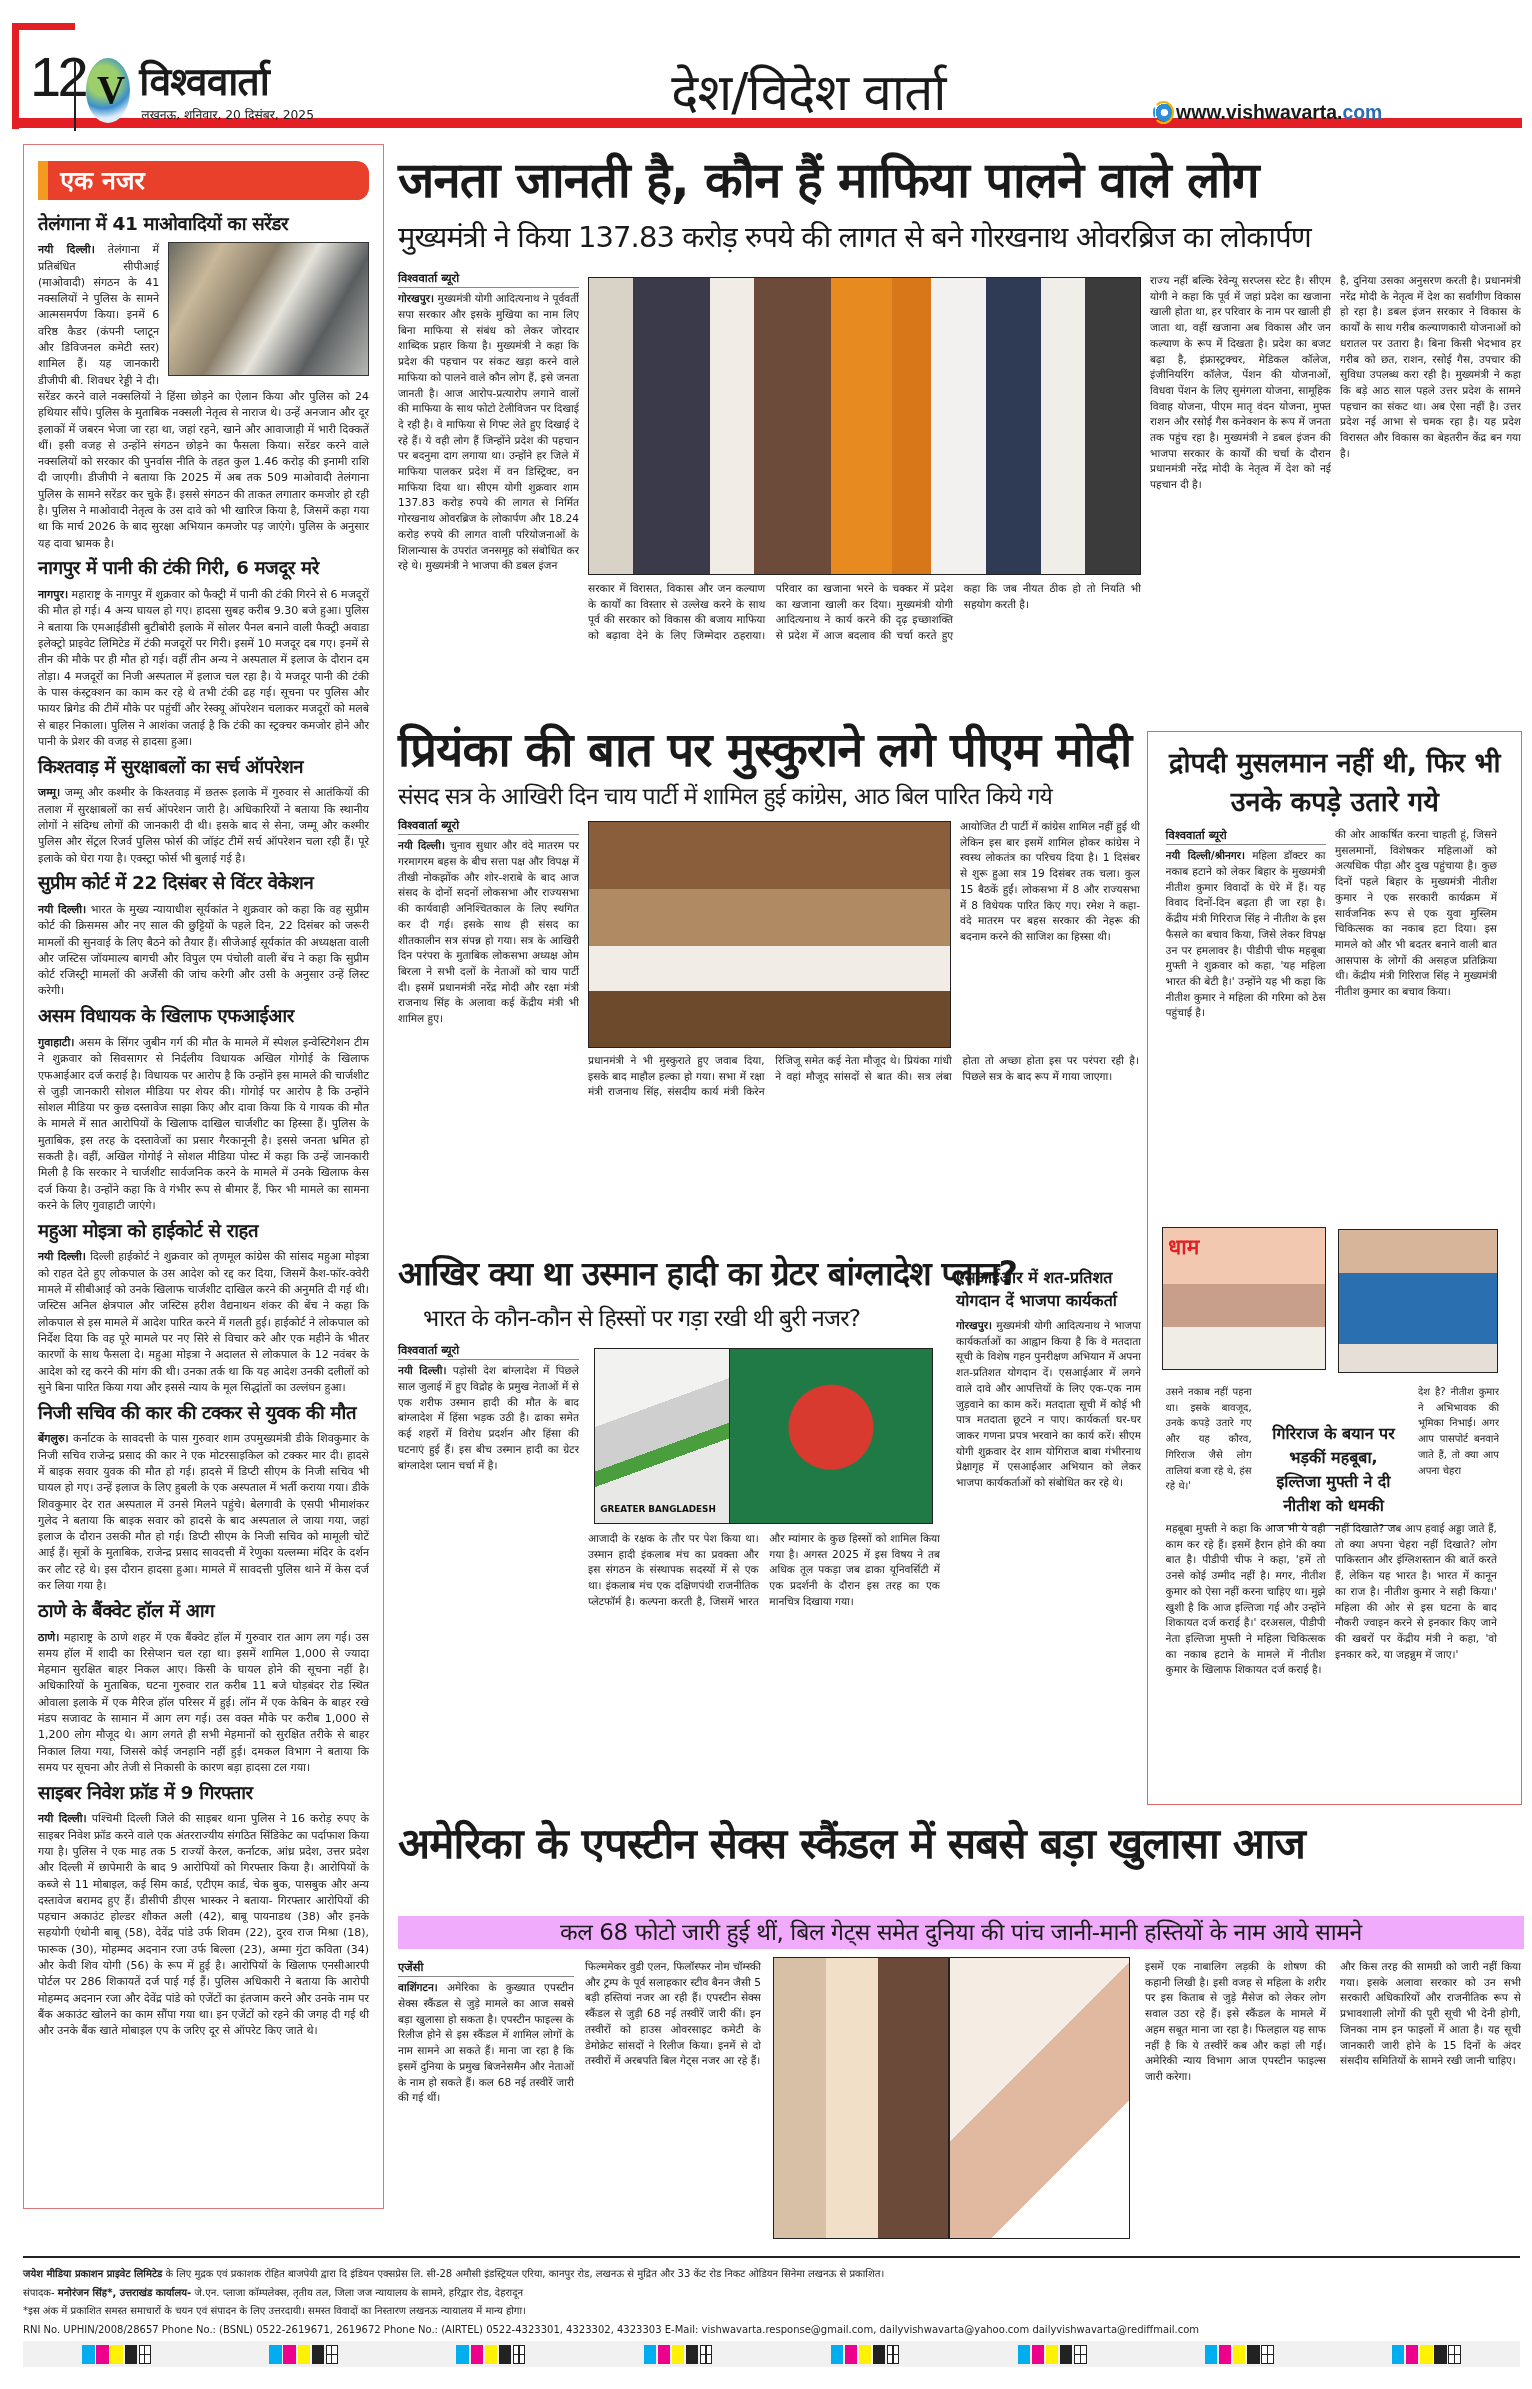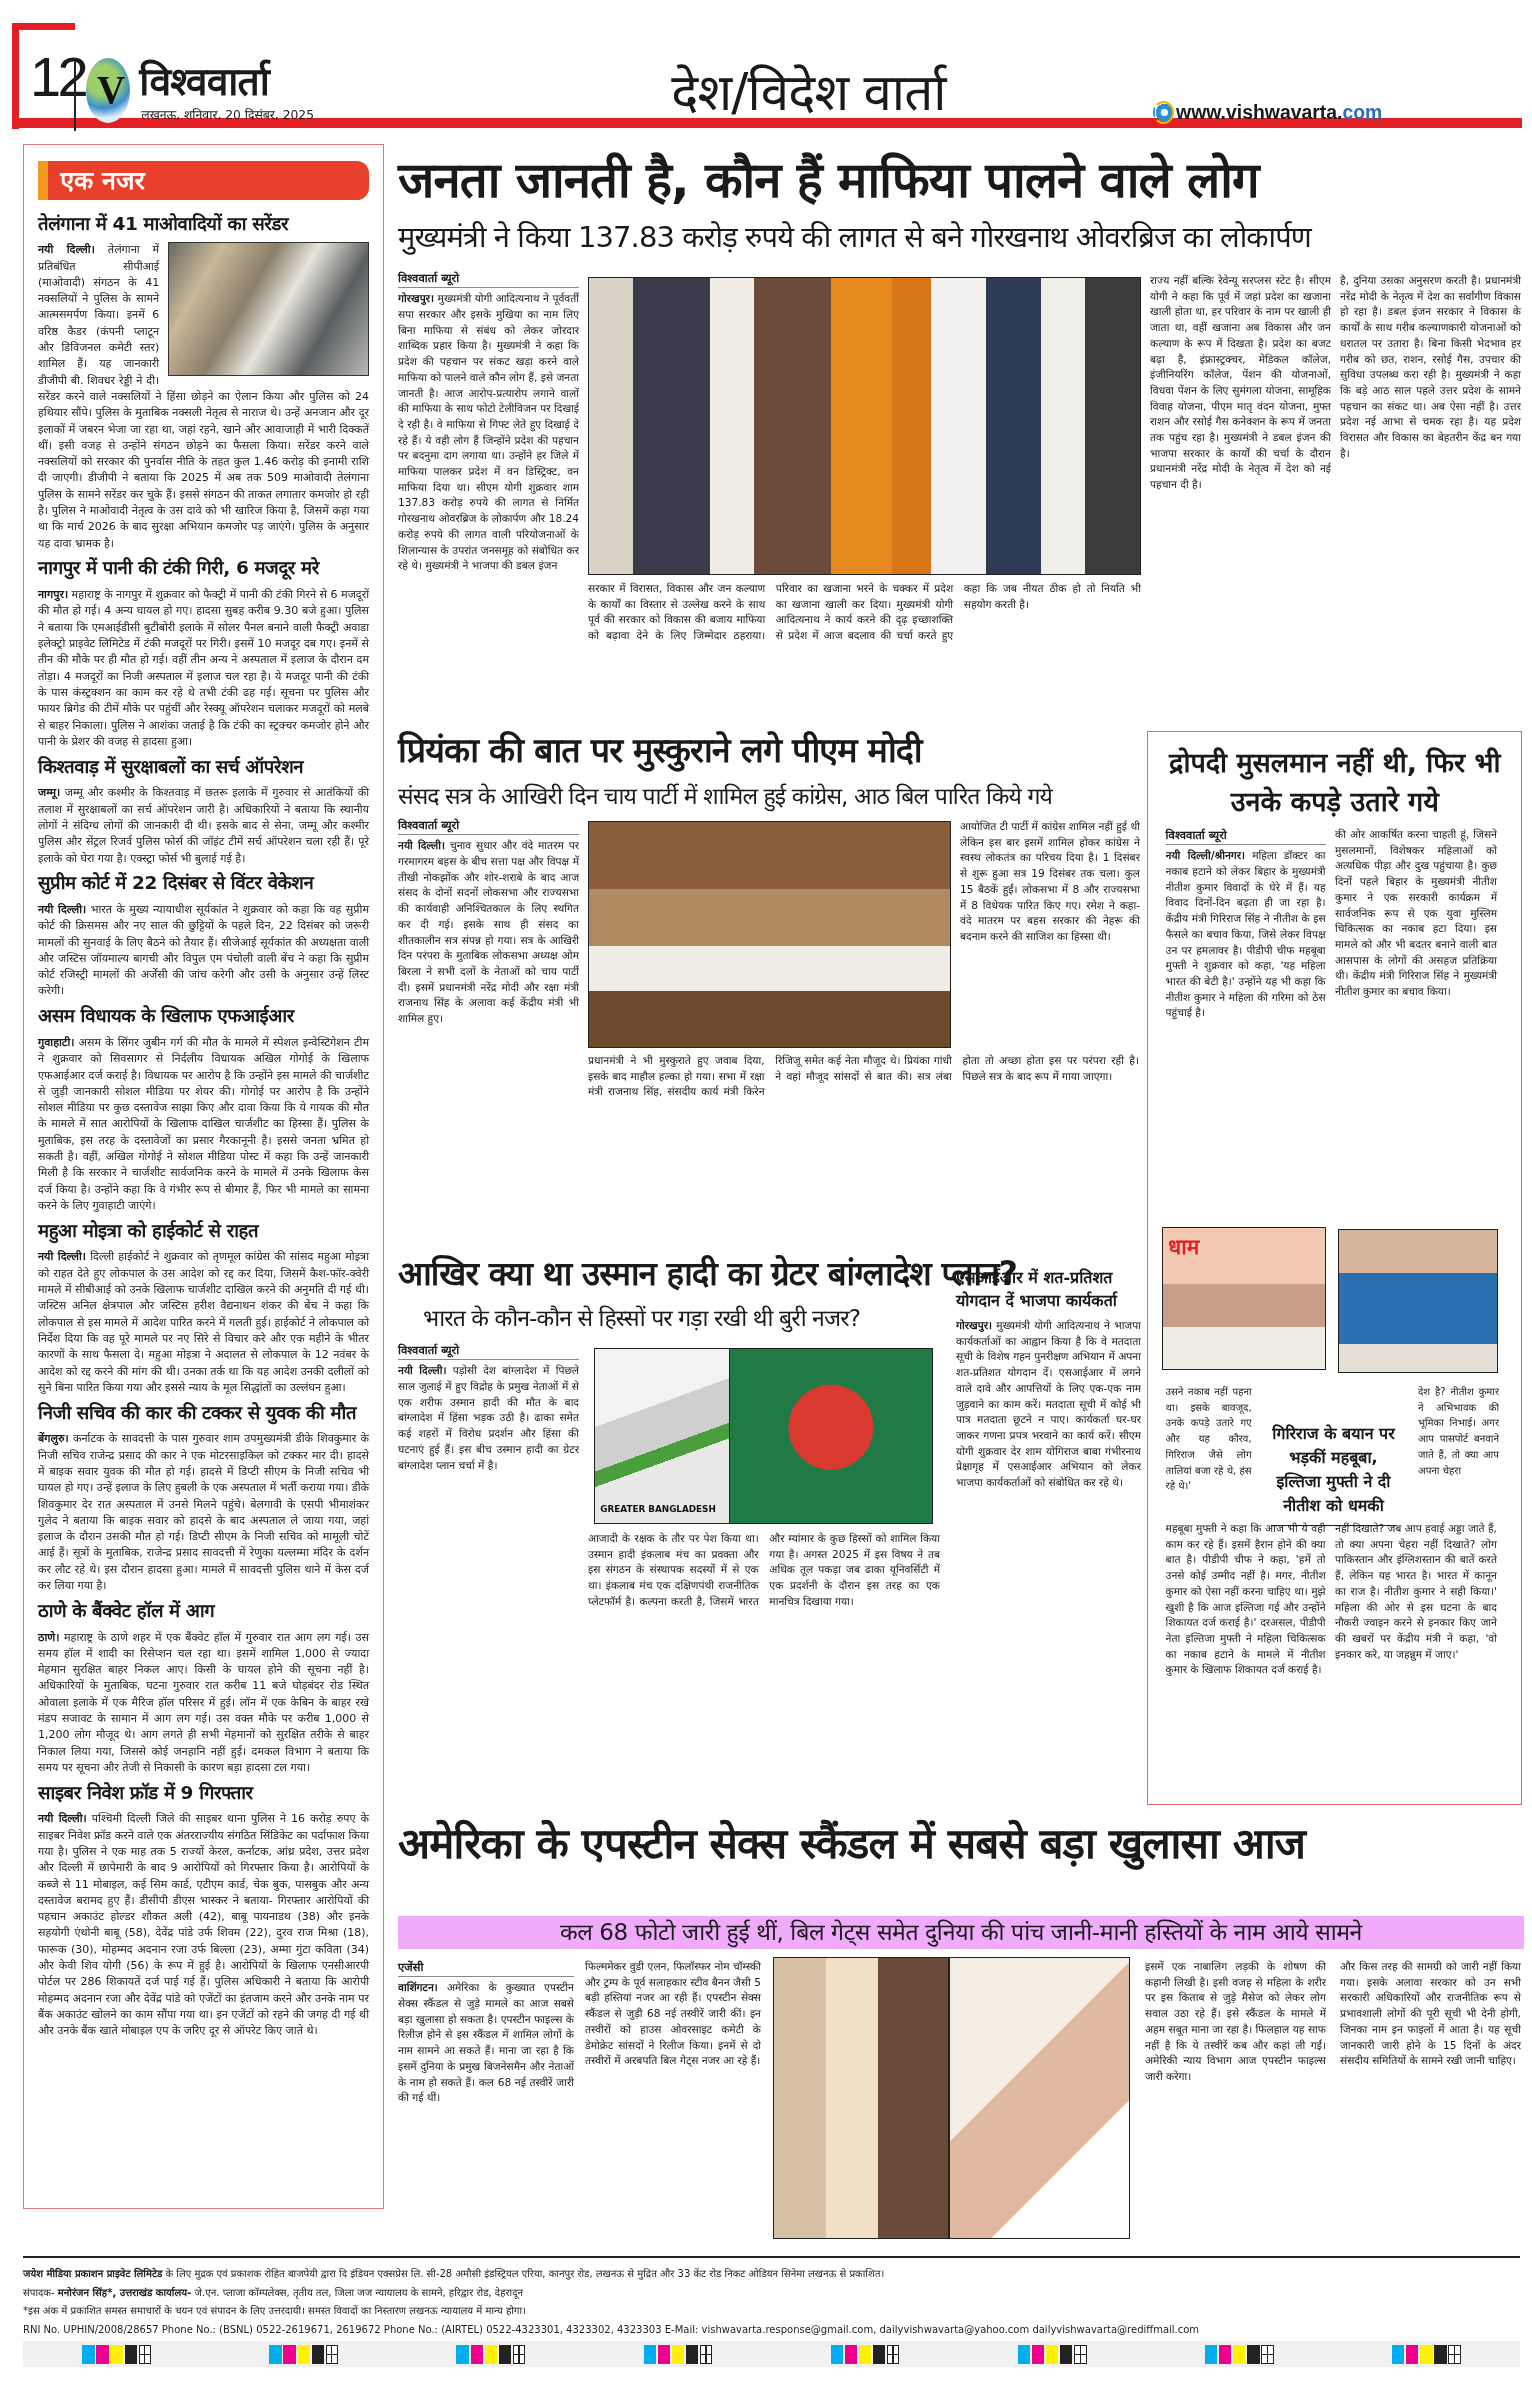--- a/index.html
+++ b/index.html
@@ -131,21 +131,21 @@
     <div class="byline">विश्ववार्ता ब्यूरो</div>
     <div class="col-text" style="height:436px;"><b>गोरखपुर।</b> <span>मुख्यमंत्री योगी आदित्यनाथ ने पूर्ववर्ती सपा सरकार और इसके मुखिया का नाम लिए बिना माफिया से संबंध को लेकर जोरदार शाब्दिक प्रहार किया है। मुख्यमंत्री ने कहा कि प्रदेश की पहचान पर संकट खड़ा करने वाले माफिया को पालने वाले कौन लोग हैं, इसे जनता जानती है। आज आरोप-प्रत्यारोप लगाने वालों की माफिया के साथ फोटो टेलीविजन पर दिखाई दे रही है। वे माफिया से गिफ्ट लेते हुए दिखाई दे रहे हैं। ये वही लोग हैं जिन्होंने प्रदेश की पहचान पर बदनुमा दाग लगाया था। उन्होंने हर जिले में माफिया पालकर प्रदेश में वन डिस्ट्रिक्ट, वन माफिया दिया था। सीएम योगी शुक्रवार शाम 137.83 करोड़ रुपये की लागत से निर्मित गोरखनाथ ओवरब्रिज के लोकार्पण और 18.24 करोड़ रुपये की लागत वाली परियोजनाओं के शिलान्यास के उपरांत जनसमूह को संबोधित कर रहे थे। मुख्यमंत्री ने भाजपा की डबल इंजन</span></div>
   </div>
   <div class="photo ph-yogi" style="left:588px; top:277px; width:553px; height:298px;"></div>
   <div class="abs col-text" style="left:588px; top:581px; width:553px; height:132px; column-count:3; column-gap:10.6px;">सरकार में विरासत, विकास और जन कल्याण के कार्यों का विस्तार से उल्लेख करने के साथ पूर्व की सरकार को विकास की बजाय माफिया को बढ़ावा देने के लिए जिम्मेदार ठहराया। परिवार का खजाना भरने के चक्कर में प्रदेश का खजाना खाली कर दिया। मुख्यमंत्री योगी आदित्यनाथ ने कार्य करने की दृढ़ इच्छाशक्ति से प्रदेश में आज बदलाव की चर्चा करते हुए कहा कि जब नीयत ठीक हो तो नियति भी सहयोग करती है।</div>
   <div class="abs col-text" style="left:1150px; top:273px; width:181px; height:440px;">राज्य नहीं बल्कि रेवेन्यू सरप्लस स्टेट है। सीएम योगी ने कहा कि पूर्व में जहां प्रदेश का खजाना खाली होता था, हर परिवार के नाम पर खाली ही जाता था, वहीं खजाना अब विकास और जन कल्याण के रूप में दिखता है। प्रदेश का बजट बढ़ा है, इंफ्रास्ट्रक्चर, मेडिकल कॉलेज, इंजीनियरिंग कॉलेज, पेंशन की योजनाओं, विधवा पेंशन के लिए सुमंगला योजना, सामूहिक विवाह योजना, पीएम मातृ वंदन योजना, मुफ्त राशन और रसोई गैस कनेक्शन के रूप में जनता तक पहुंच रहा है। मुख्यमंत्री ने डबल इंजन की भाजपा सरकार के कार्यों की चर्चा के दौरान प्रधानमंत्री नरेंद्र मोदी के नेतृत्व में देश को नई पहचान दी है।</div>
   <div class="abs col-text" style="left:1340px; top:273px; width:181px; height:440px;">है, दुनिया उसका अनुसरण करती है। प्रधानमंत्री नरेंद्र मोदी के नेतृत्व में देश का सर्वांगीण विकास हो रहा है। डबल इंजन सरकार ने विकास के कार्यों के साथ गरीब कल्याणकारी योजनाओं को धरातल पर उतारा है। बिना किसी भेदभाव हर गरीब को छत, राशन, रसोई गैस, उपचार की सुविधा उपलब्ध करा रही है। मुख्यमंत्री ने कहा कि बड़े आठ साल पहले उत्तर प्रदेश के सामने पहचान का संकट था। अब ऐसा नहीं है। उत्तर प्रदेश नई आभा से चमक रहा है। यह प्रदेश विरासत और विकास का बेहतरीन केंद्र बन गया है।</div>
 </section>
 
 <section>
-  <h1 class="abs hl-big" style="left:398px; top:722px; font-size:34px; line-height:56px;">प्रियंका की बात पर मुस्कुराने लगे पीएम मोदी</h1>
+  <h1 class="abs hl-big" style="left:398px; top:722px; font-size:47px; line-height:56px;">प्रियंका की बात पर मुस्कुराने लगे पीएम मोदी</h1>
   <h2 class="abs hl-sub" style="left:398px; top:779px; font-size:23px; line-height:35px;">संसद सत्र के आखिरी दिन चाय पार्टी में शामिल हुई कांग्रेस, आठ बिल पारित किये गये</h2>
   <div class="abs" style="left:398px; top:817px; width:181px;">
     <div class="byline">विश्ववार्ता ब्यूरो</div>
     <div class="col-text" style="height:291px;"><b>नयी दिल्ली।</b> <span>चुनाव सुधार और वंदे मातरम पर गरमागरम बहस के बीच सत्ता पक्ष और विपक्ष में तीखी नोकझोंक और शोर-शराबे के बाद आज संसद के दोनों सदनों लोकसभा और राज्यसभा की कार्यवाही अनिश्चितकाल के लिए स्थगित कर दी गई। इसके साथ ही संसद का शीतकालीन सत्र संपन्न हो गया। सत्र के आखिरी दिन परंपरा के मुताबिक लोकसभा अध्यक्ष ओम बिरला ने सभी दलों के नेताओं को चाय पार्टी दी। इसमें प्रधानमंत्री नरेंद्र मोदी और रक्षा मंत्री राजनाथ सिंह के अलावा कई केंद्रीय मंत्री भी शामिल हुए।</span></div>
   </div>
   <div class="photo ph-tea" style="left:588px; top:821px; width:363px; height:227px;"></div>
   <div class="abs col-text" style="left:960px; top:819px; width:180px; height:291px;">आयोजित टी पार्टी में कांग्रेस शामिल नहीं हुई थी लेकिन इस बार इसमें शामिल होकर कांग्रेस ने स्वस्थ लोकतंत्र का परिचय दिया है। 1 दिसंबर से शुरू हुआ सत्र 19 दिसंबर तक चला। कुल 15 बैठकें हुईं। लोकसभा में 8 और राज्यसभा में 8 विधेयक पारित किए गए। रमेश ने कहा- वंदे मातरम पर बहस सरकार की नेहरू की बदनाम करने की साजिश का हिस्सा थी।</div>
   <div class="abs col-text" style="left:588px; top:1053px; width:551px; height:176px; column-count:3; column-gap:10.6px;">प्रधानमंत्री ने भी मुस्कुराते हुए जवाब दिया, इसके बाद माहौल हल्का हो गया। सभा में रक्षा मंत्री राजनाथ सिंह, संसदीय कार्य मंत्री किरेन रिजिजू समेत कई नेता मौजूद थे। प्रियंका गांधी ने वहां मौजूद सांसदों से बात की। सत्र लंबा होता तो अच्छा होता इस पर परंपरा रही है। पिछले सत्र के बाद रूप में गाया जाएगा।</div>
 </section>
 

